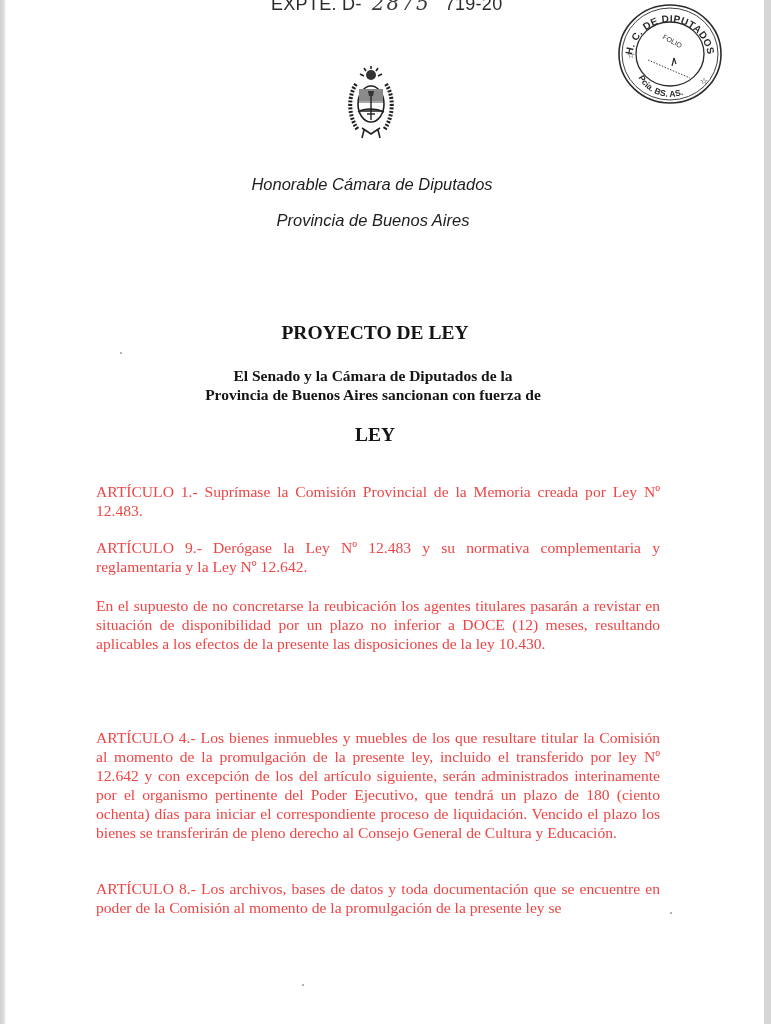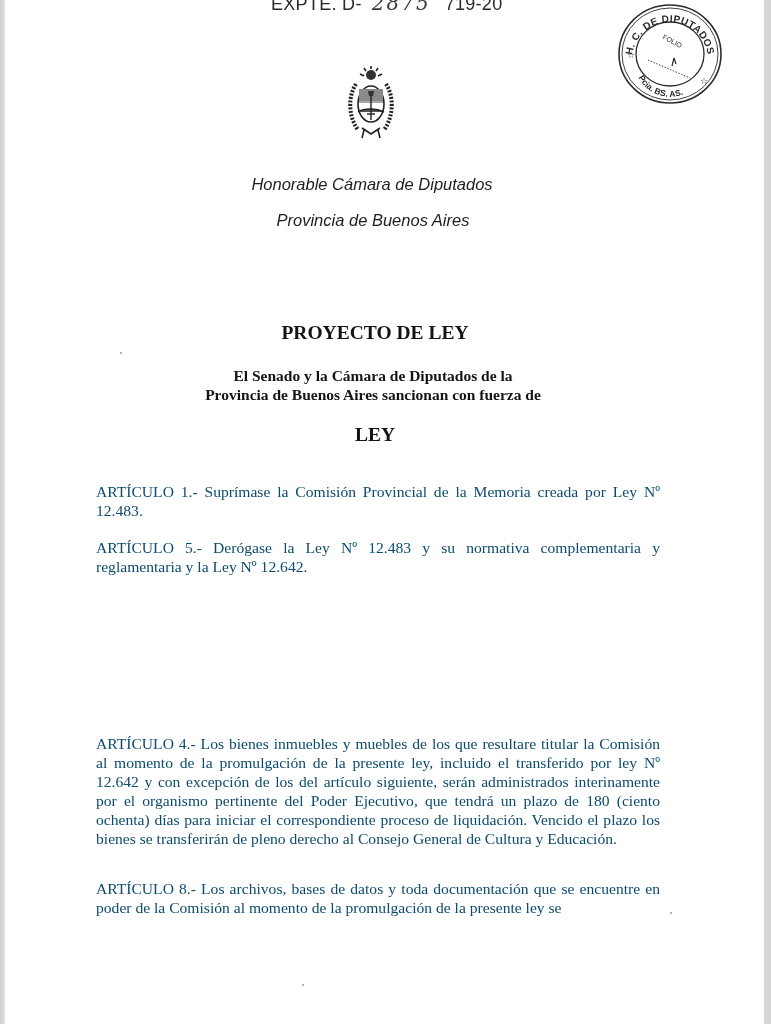--- a/index.html
+++ b/index.html
@@ -103,30 +103,30 @@
       font-size: 19.5px;
       color: #141414;
     }
     .article {
       position: absolute;
       left: 90px;
       width: 564px;
       font-family: "Liberation Serif", serif;
       font-size: 15.6px;
       line-height: 18.9px;
-      color: #0c4a6e;
+      color: #ef4444;
       text-align: justify;
     }
     .article p {
       margin: 0;
     }
     .article.a1 { top: 483px; }
     .article.a2 { top: 539px; }
     .article.a3 { top: 597px; }
-    .article.a4 { top: 729px; margin-top: 6px; }
+    .article.a4 { top: 729px; }
     .article.a5 { top: 880px; }
     .speck {
       position: absolute;
       width: 2px;
       height: 2px;
       background: #9a9a9a;
       border-radius: 50%;
     }
   </style>
 </head>
@@ -193,24 +193,25 @@
       <div>Provincia de Buenos Aires sancionan con fuerza de</div>
     </div>
 
     <div class="ley">LEY</div>
 
     <div class="article a1">
       <p>ARTÍCULO 1.- Suprímase la Comisión Provincial de la Memoria creada por Ley Nº 12.483.</p>
     </div>
 
     <div class="article a2">
-      <p>ARTÍCULO 5.- Derógase la Ley Nº 12.483 y su normativa complementaria y reglamentaria y la Ley Nº 12.642.</p>
+      <p>ARTÍCULO 9.- Derógase la Ley Nº 12.483 y su normativa complementaria y reglamentaria y la Ley Nº 12.642.</p>
     </div>
 
     <div class="article a3">
+      <p>En el supuesto de no concretarse la reubicación los agentes titulares pasarán a revistar en situación de disponibilidad por un plazo no inferior a DOCE (12) meses, resultando aplicables a los efectos de la presente las disposiciones de la ley 10.430.</p>
     </div>
 
     <div class="article a4">
       <p>ARTÍCULO 4.- Los bienes inmuebles y muebles de los que resultare titular la Comisión al momento de la promulgación de la presente ley, incluido el transferido por ley Nº 12.642 y con excepción de los del artículo siguiente, serán administrados interinamente por el organismo pertinente del Poder Ejecutivo, que tendrá un plazo de 180 (ciento ochenta) días para iniciar el correspondiente proceso de liquidación. Vencido el plazo los bienes se transferirán de pleno derecho al Consejo General de Cultura y Educación.</p>
     </div>
 
     <div class="article a5">
       <p>ARTÍCULO 8.- Los archivos, bases de datos y toda documentación que se encuentre en poder de la Comisión al momento de la promulgación de la presente ley se</p>
     </div>
 

